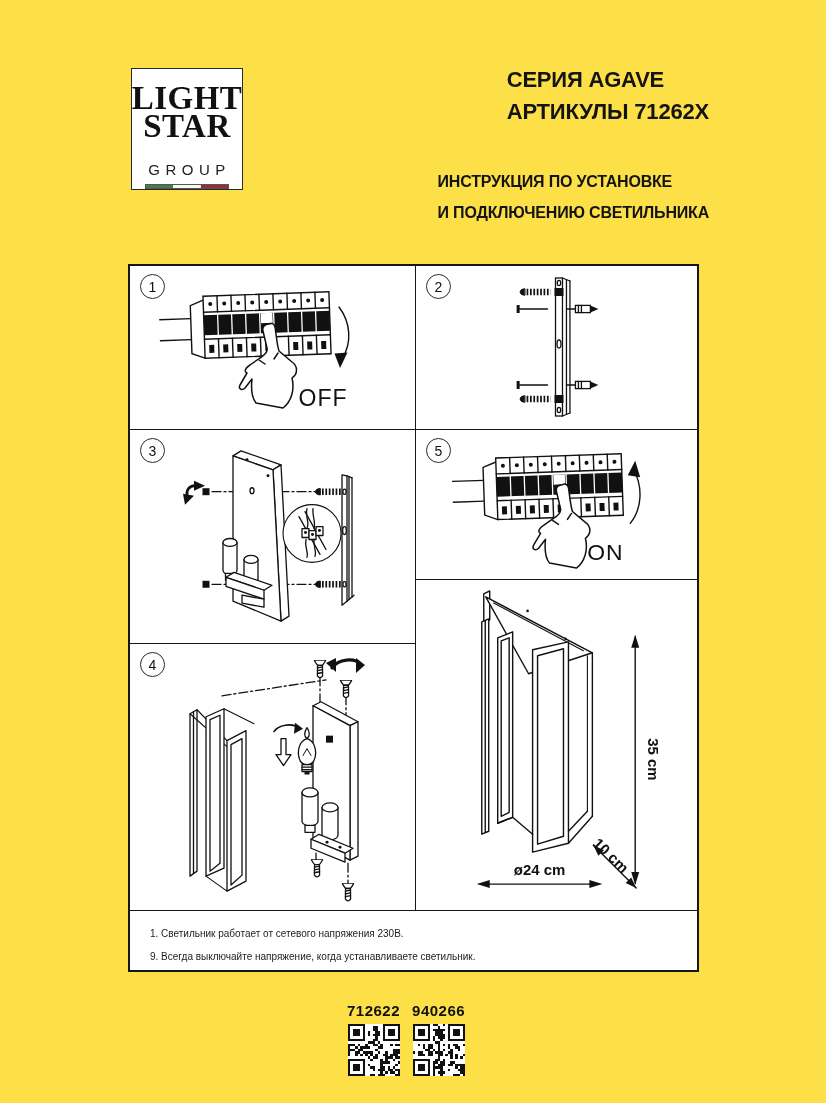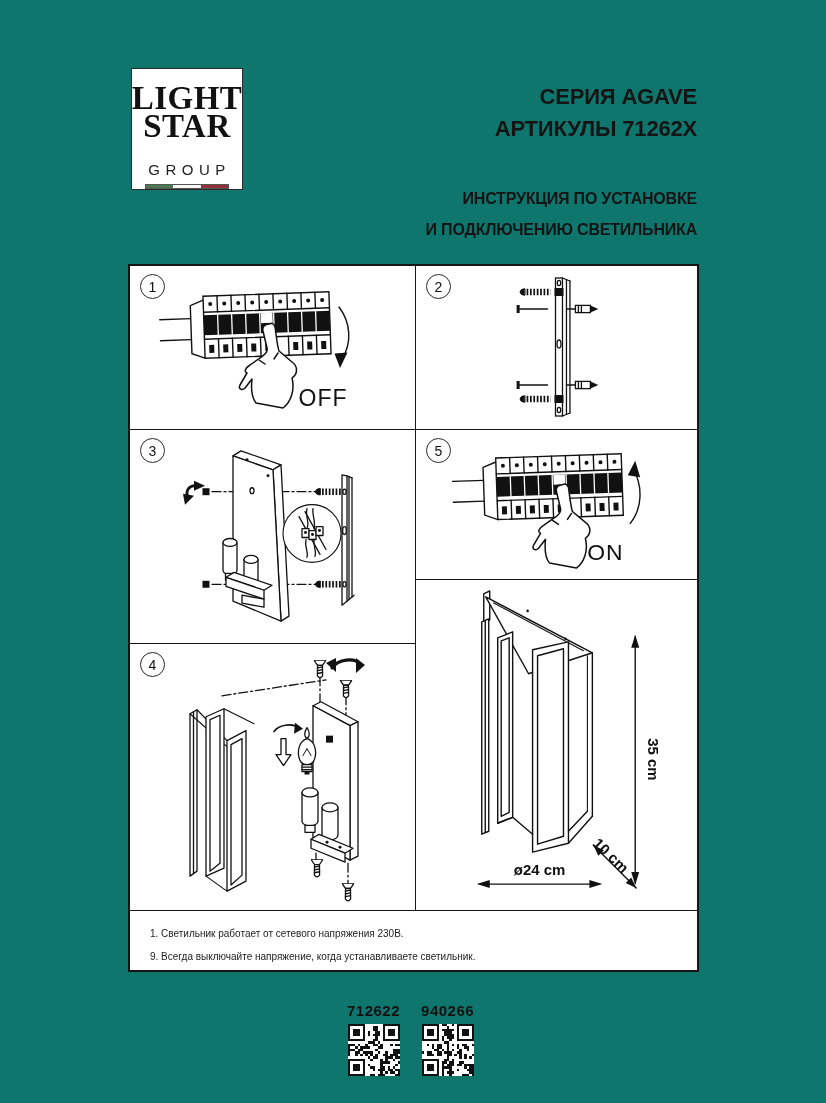--- a/index.html
+++ b/index.html
@@ -1,42 +1,42 @@
 <!DOCTYPE html>
 <html><head>
 <meta charset="utf-8">
 <style>
   html,body{margin:0;padding:0;background:#fff;}
-  .page{position:relative;width:826px;height:1103px;background:#0f766e;outline:1px solid #ececec;
+  .page{position:relative;width:826px;height:1103px;background:#fde047;outline:1px solid #ececec;
         font-family:"Liberation Sans","DejaVu Sans",sans-serif;color:#1a1a1a;overflow:hidden;}
   
   .logo-box{position:absolute;left:131px;top:68px;width:112px;height:122px;border:1.5px solid #2a2a2a;
             background:#fff;display:flex;flex-direction:column;align-items:center;box-sizing:border-box;}
   .logo-word{font-family:"Liberation Serif","DejaVu Serif",serif;font-weight:700;font-size:33px;line-height:28px;
              letter-spacing:.5px;color:#111;transform:scaleY(1.05);}
   .logo-word.w1{margin-top:14px;}
   .logo-group{font-size:15px;font-weight:400;letter-spacing:5.5px;color:#222;margin-top:22px;margin-left:5px;}
   .logo-flag{width:84px;height:8px;margin-top:6px;display:flex;border:1px solid #555;box-sizing:border-box;}
   .logo-flag span{flex:1;}
   
-  .hdr{position:absolute;right:129px;text-align:right;font-weight:700;color:#141414;letter-spacing:-.2px;margin-top:17px;}
+  .hdr{position:absolute;right:117px;font-weight:700;color:#141414;letter-spacing:-.2px;}
   .hdr-top{top:64px;font-size:22px;line-height:32px;}
   .hdr-title{top:166px;font-size:16px;line-height:31px;}
   
   .grid{position:absolute;left:128px;top:264px;width:567px;height:704px;border:2px solid #161616;box-sizing:content-box;}
   .panel{position:absolute;background:#fff;box-sizing:border-box;}
   .bl{border-left:1.5px solid #161616;}
   .bt{border-top:1.5px solid #161616;}
   .panel svg.fig{position:absolute;inset:0;width:100%;height:100%;}
   .badge{position:absolute;left:10px;top:8px;width:23px;height:23px;border:1.5px solid #2a2a2a;border-radius:50%;
          display:flex;align-items:center;justify-content:center;font-size:14px;font-weight:500;color:#111;background:#fff;z-index:2;}
   
   .notes{padding:11px 0 0 20px;font-size:10px;line-height:23px;color:#1c1c1c;}
   
-  .footer{position:absolute;left:347px;top:1002px;display:flex;gap:21px;}
+  .footer{position:absolute;left:347px;top:1002px;display:flex;gap:12px;}
   .fcol{display:flex;flex-direction:column;align-items:center;}
   .fcode{font-size:15px;font-weight:700;color:#111;margin-bottom:5px;letter-spacing:.5px;}
   svg.qr{width:52px;height:52px;shape-rendering:crispEdges;}
   
   svg text{font-family:"Liberation Sans","DejaVu Sans",sans-serif;fill:#111;stroke:none;}
   .defs-hidden{position:absolute;width:0;height:0;overflow:hidden;}
 </style>
 </head>
 <body>
 

